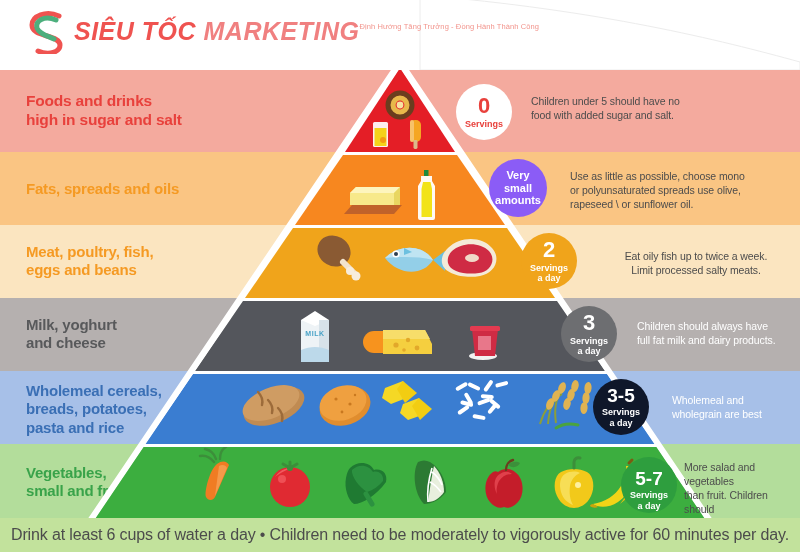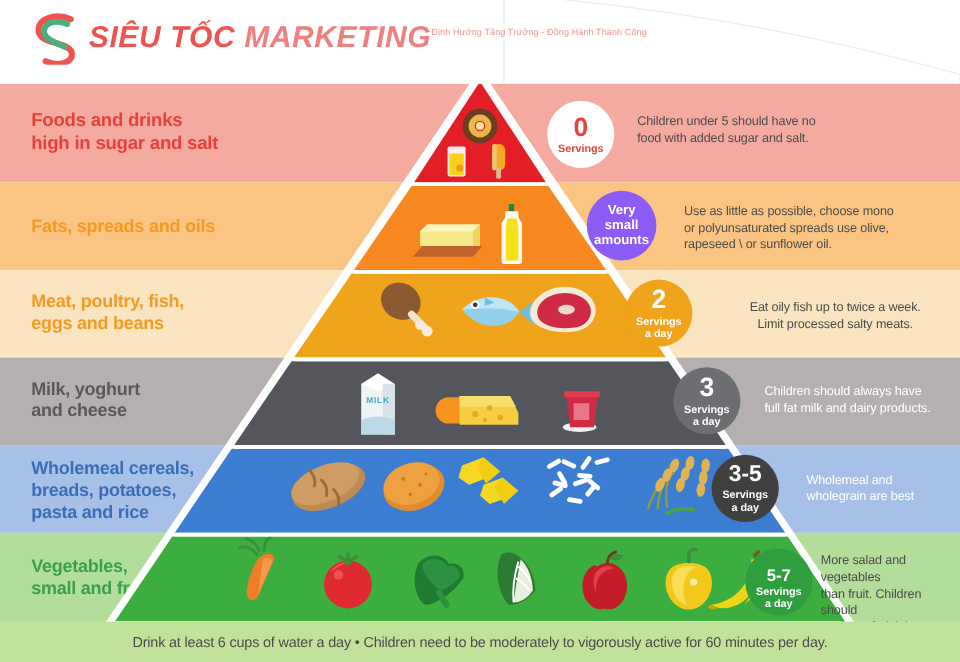--- a/index.html
+++ b/index.html
@@ -53,21 +53,21 @@
   .note {
     position:absolute; z-index:5; line-height:1.32; white-space:pre-line;
     letter-spacing:-.1px;
   }
 
   
   .footer {
     position:absolute; left:0; bottom:0; width:800px; height:34px;
     display:flex; align-items:center; justify-content:center; z-index:6;
   }
-  .footer-text { font-size:12px; color:#4c4c4c; letter-spacing:-.15px; }
+  .footer-text { font-size:16px; color:#4c4c4c; letter-spacing:-.15px; }
 </style>
 </head>
 <body>
 
 <div id="stage">
 
   <div class="band" style="top:70px;height:82px;background:#f4aa9e;">
     <div class="band-label" style="top:22px;font-size:15.5px;color:#e8413c;">Foods and drinks
 high in sugar and salt</div>
   </div>
@@ -374,28 +374,28 @@
     <span class="unit" style="font-size:9px;color:#ffffff;white-space:pre-line;margin-top:2px;">Servings
 a day</span>
   </div>
 
   <div class="badge" style="left:561px;top:306px;width:56px;height:56px;background:#6d6e71;">
     <span class="num" style="font-size:22px;color:#ffffff;">3</span>
     <span class="unit" style="font-size:9px;color:#ffffff;white-space:pre-line;margin-top:2px;">Servings
 a day</span>
   </div>
 
-  <div class="badge" style="left:593px;top:379px;width:56px;height:56px;background:#404040;">
+  <div class="badge" style="left:593px;top:379px;width:56px;height:56px;background:#0f172a;">
     <span class="num" style="font-size:19px;color:#ffffff;">3-5</span>
     <span class="unit" style="font-size:9px;color:#ffffff;white-space:pre-line;margin-top:2px;">Servings
 a day</span>
   </div>
 
   <div class="badge" style="left:621px;top:457px;width:56px;height:56px;background:#2e9e3e;">
-    <span class="num" style="font-size:14px;color:#ffffff;margin-top:10px;">5-7</span>
+    <span class="num" style="font-size:19px;color:#ffffff;margin-top:10px;">5-7</span>
     <span class="unit" style="font-size:9px;color:#ffffff;white-space:pre-line;margin-top:2px;">Servings
 a day</span>
   </div>
 
   <div class="note" style="left:531px;top:95px;width:250px;font-size:10.5px;color:#4c4c4c;">Children under 5 should have no
 food with added sugar and salt.</div>
 
   <div class="note" style="left:570px;top:170px;width:225px;font-size:10.5px;color:#4c4c4c;">Use as little as possible, choose mono
 or polyunsaturated spreads use olive,
 rapeseed \ or sunflower oil.</div>

